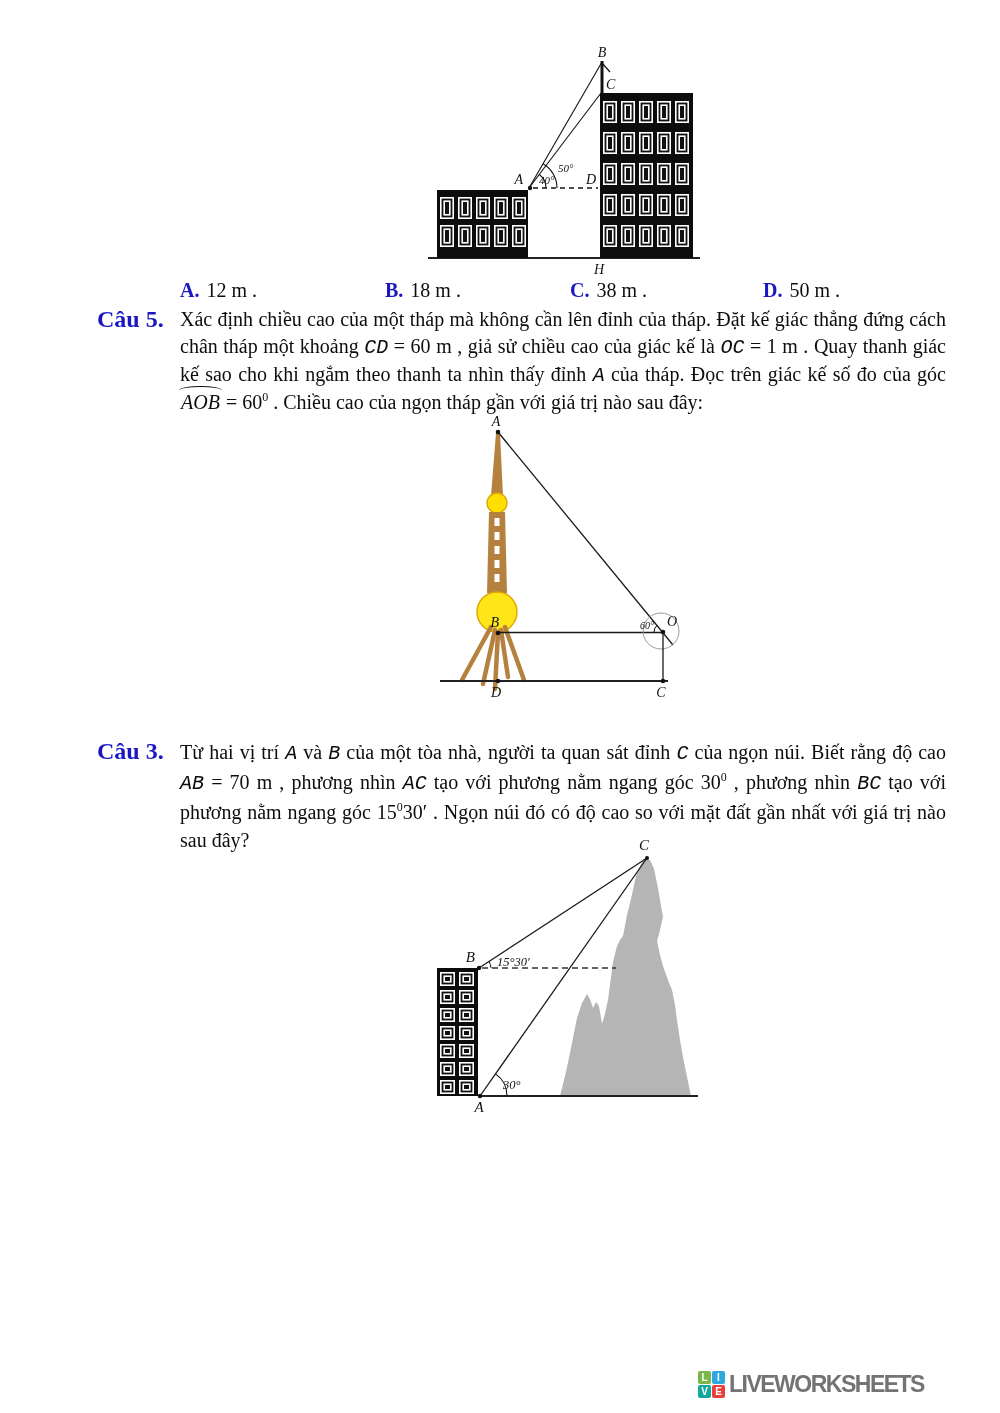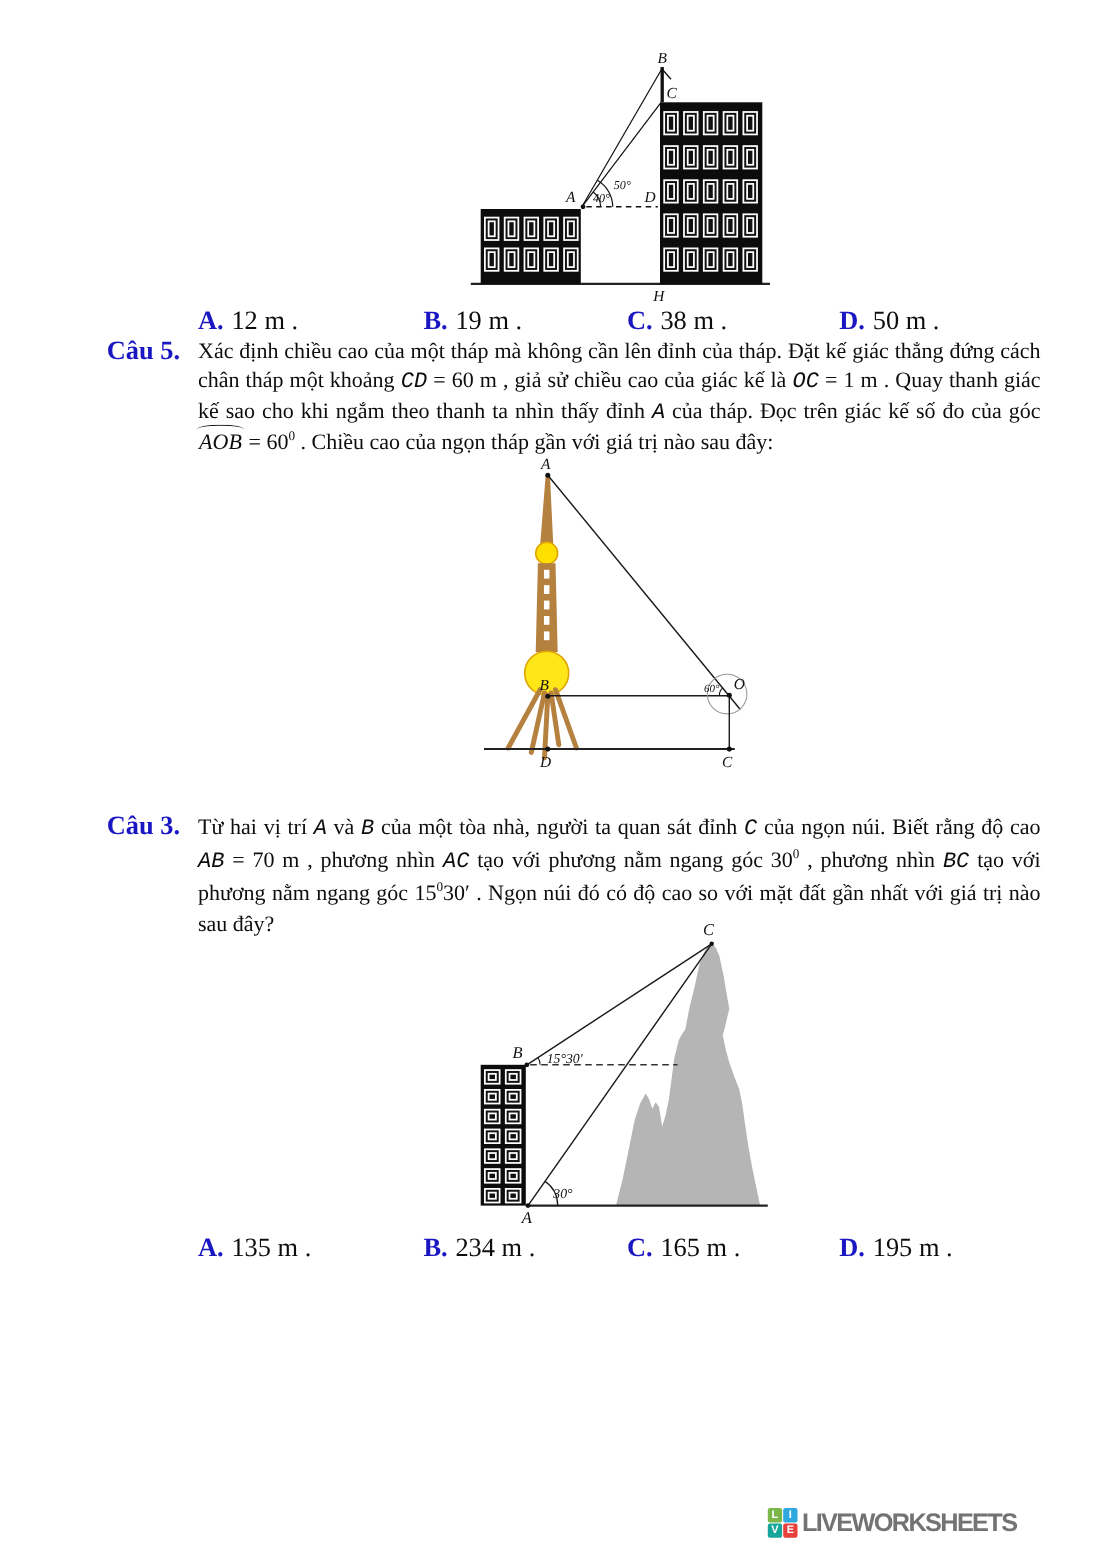--- a/index.html
+++ b/index.html
@@ -23,21 +23,21 @@
   .lh27{line-height:27px;}
   .lh28{line-height:28px;}
   .seg-i{font-style:italic;font-family:Liberation Mono, monospace;}
   .qtext sup{font-size:12px;line-height:0;}
   .widehat{position:relative;font-style:italic;display:inline-block;padding:0 1px;}
   .widehat::before{
     content:"";position:absolute;left:-1px;right:-1px;top:-3px;height:8px;
     border-top:1.7px solid #111;border-radius:50% 50% 0 0;
   }
 
-  .opts{position:absolute;left:0;width:1000px;height:26px;font-size:24px;}
+  .opts{position:absolute;left:0;width:1000px;height:26px;font-size:20px;}
   .opt{position:absolute;top:0;white-space:nowrap;cursor:pointer;}
   .opt .letter{color:#1a17c2;font-weight:bold;margin-right:7px;}
   .opt .val{color:#0d0d0d;}
 
   .logo{position:absolute;left:698px;top:1371px;display:flex;align-items:center;gap:4px;cursor:pointer;}
   .logo-grid{display:grid;grid-template-columns:13px 13px;grid-template-rows:13px 13px;gap:1px;}
   .logo-sq{
     display:flex;align-items:center;justify-content:center;
     color:#fff;font-family:"Liberation Sans","DejaVu Sans",sans-serif;
     font-weight:bold;font-size:10px;border-radius:2px;line-height:1;
@@ -124,21 +124,21 @@
     <text x="606" y="89" font-size="14" text-anchor="start">C</text>
     <text x="523" y="184" font-size="14" text-anchor="end">A</text>
     <text x="596" y="184" font-size="14" text-anchor="end">D</text>
     <text x="599" y="274" font-size="14" text-anchor="middle">H</text>
     <text x="539" y="184" font-size="11" text-anchor="start">40°</text>
     <text x="558" y="172" font-size="11" text-anchor="start">50°</text>
   </svg>
 
   <div class="opts" style="top:279px">
     <div class="opt" style="left:180px"><span class="letter">A.</span><span class="val">12 m .</span></div>
-    <div class="opt" style="left:385px"><span class="letter">B.</span><span class="val">19 m .</span></div>
+    <div class="opt" style="left:385px"><span class="letter">B.</span><span class="val">18 m .</span></div>
     <div class="opt" style="left:570px"><span class="letter">C.</span><span class="val">38 m .</span></div>
     <div class="opt" style="left:763px"><span class="letter">D.</span><span class="val">50 m .</span></div>
   </div>
 
   <div class="qlabel" style="top:306px">Câu 5.</div>
   <div class="qtext lh27" style="top:306px"><span>Xác định chiều cao của một tháp mà không cần lên đỉnh của tháp. Đặt kế giác thẳng đứng cách chân tháp một khoảng </span><span class="seg-i">CD</span><span> = 60 m , giả sử chiều cao của giác kế là </span><span class="seg-i">OC</span><span> = 1 m . Quay thanh giác kế sao cho khi ngắm theo thanh ta nhìn thấy đỉnh </span><span class="seg-i">A</span><span> của tháp. Đọc trên giác kế số đo của góc </span><span class="widehat">AOB</span><span> = 60</span><sup>0</sup><span> . Chiều cao của ngọn tháp gần với giá trị nào sau đây:</span></div>
 
   <svg style="left:435px;top:412px" width="245" height="292" viewBox="435 412 245 292">
 
     <g>
@@ -235,26 +235,20 @@
     <circle cx="480" cy="1096" r="2.2" fill="#111"></circle>
     <circle cx="647" cy="858" r="2" fill="#111"></circle>
 
     <text x="644" y="850" font-size="15" text-anchor="middle">C</text>
     <text x="475" y="962" font-size="15" text-anchor="end">B</text>
     <text x="479" y="1112" font-size="15" text-anchor="middle">A</text>
     <text x="497" y="966" font-size="12.5" font-style="normal">15°30′</text>
     <text x="503" y="1089" font-size="12.5" font-style="normal">30°</text>
   </svg>
 
-  <div class="opts" style="top:1122px">
-    <div class="opt" style="left:180px"><span class="letter">A.</span><span class="val">135 m .</span></div>
-    <div class="opt" style="left:385px"><span class="letter">B.</span><span class="val">234 m .</span></div>
-    <div class="opt" style="left:570px"><span class="letter">C.</span><span class="val">165 m .</span></div>
-    <div class="opt" style="left:763px"><span class="letter">D.</span><span class="val">195 m .</span></div>
-  </div>
 
   <div class="logo">
     <div class="logo-grid">
       <div class="logo-sq" style="background: rgb(122, 182, 72);">L</div>
       <div class="logo-sq" style="background: rgb(46, 169, 224);">I</div>
       <div class="logo-sq" style="background: rgb(20, 166, 155);">V</div>
       <div class="logo-sq" style="background: rgb(232, 64, 58);">E</div>
     </div>
     <div class="logo-text">LIVEWORKSHEETS</div>
   </div>

